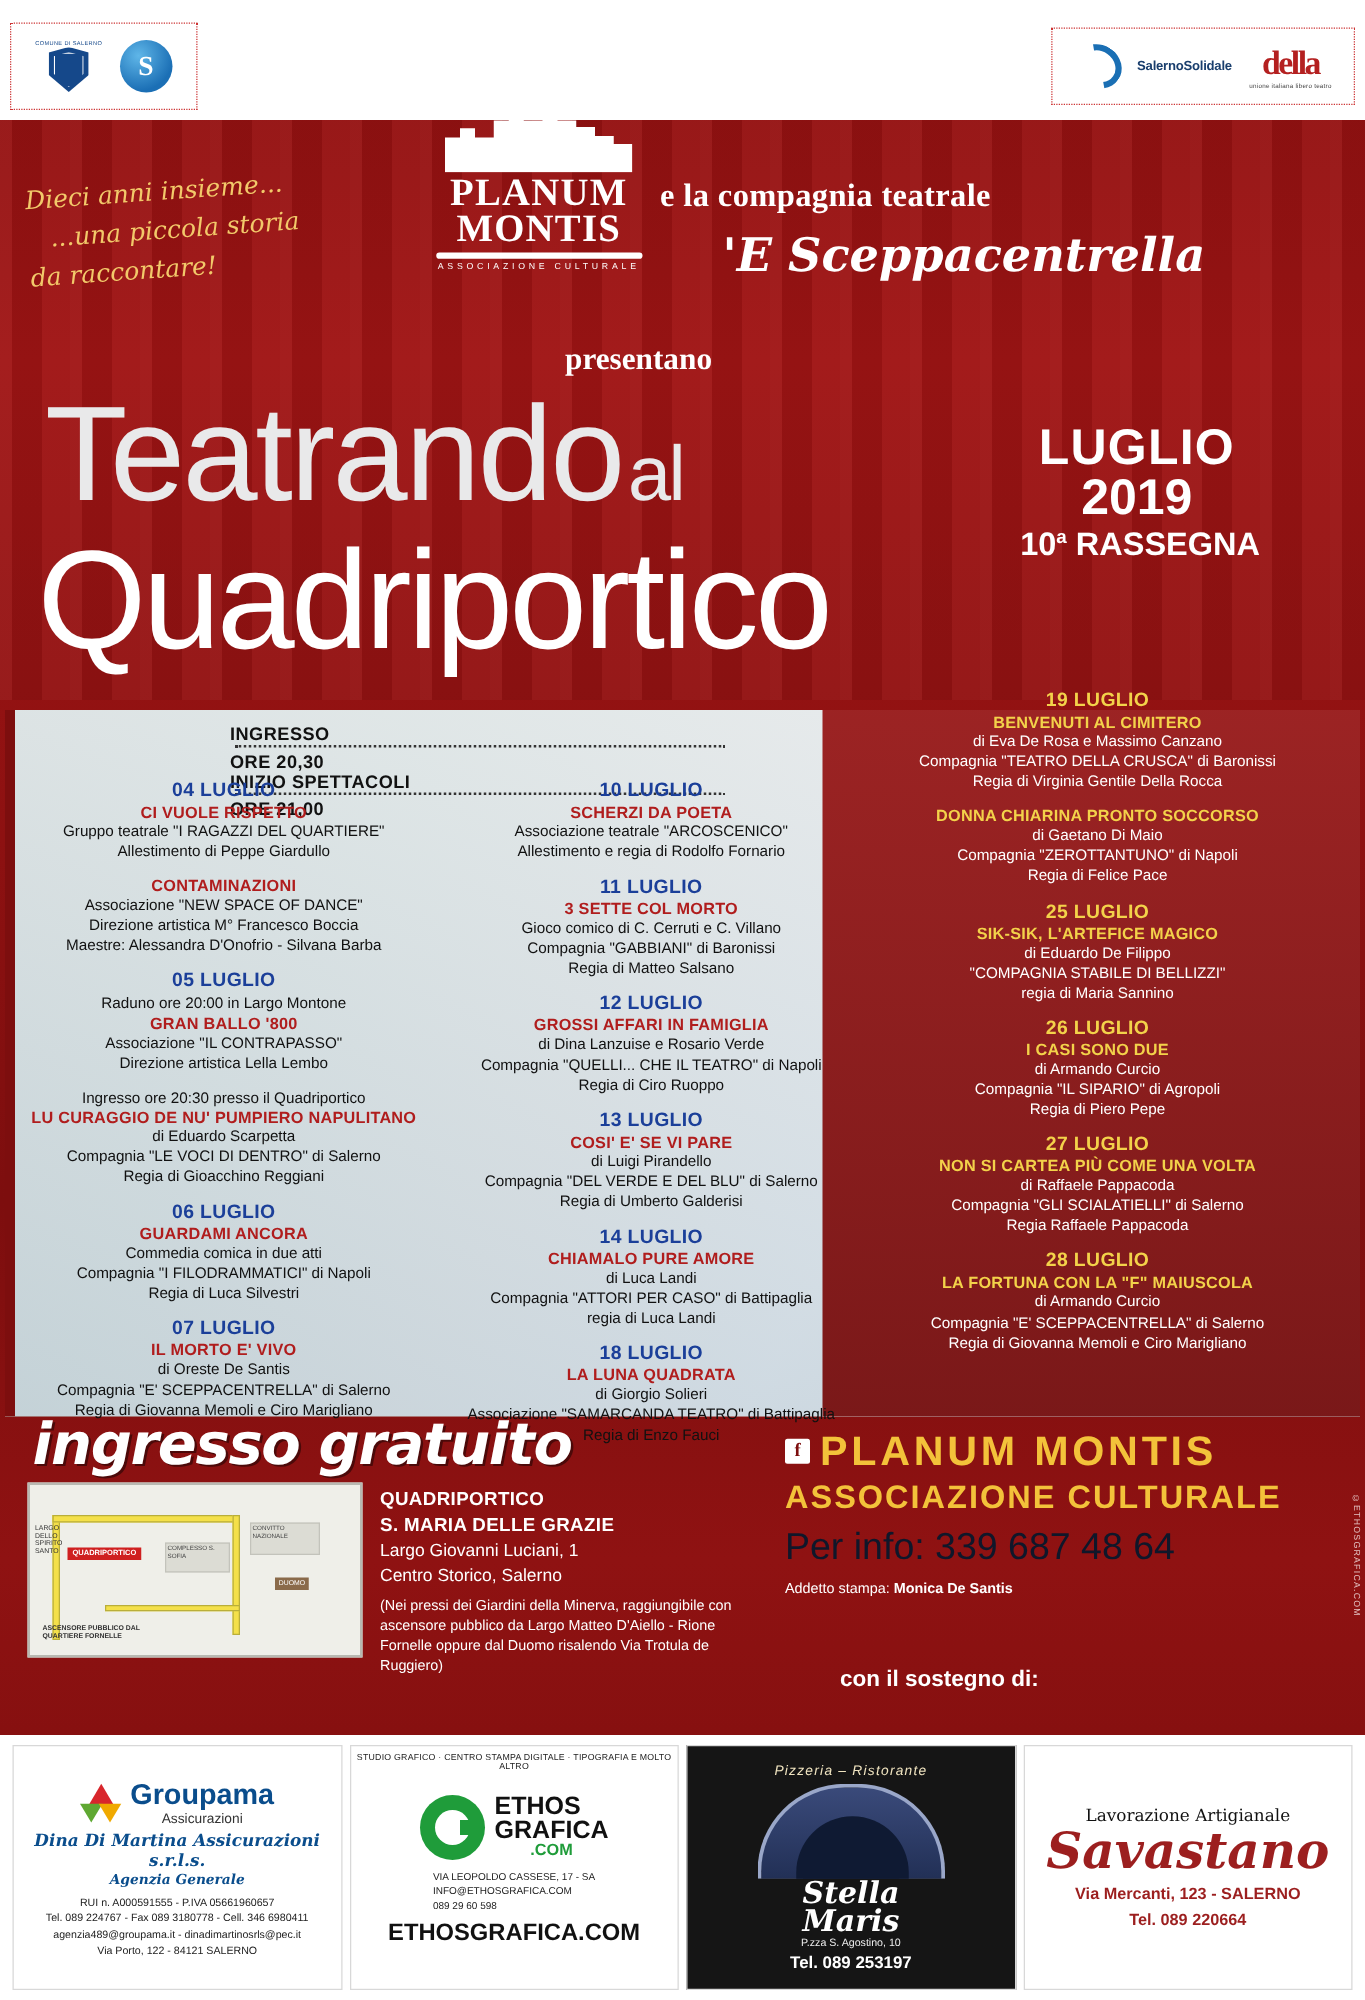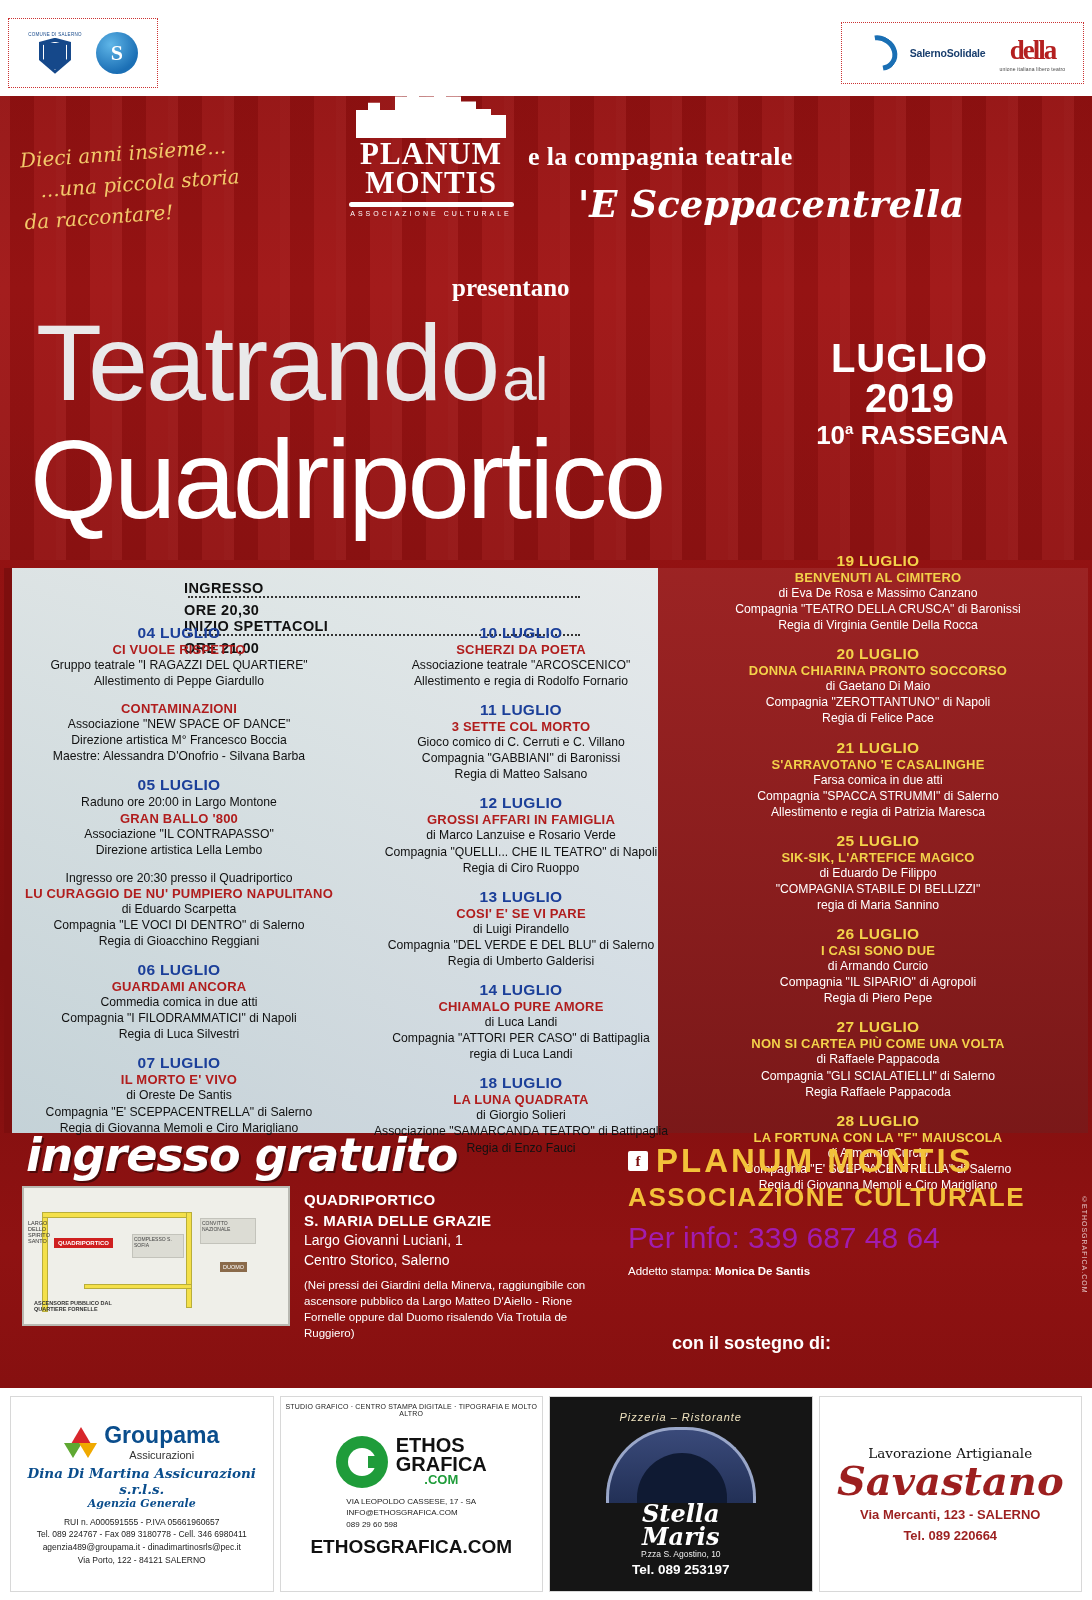--- a/index.html
+++ b/index.html
@@ -179,21 +179,21 @@
 
   .pm-block{ position:absolute; left:628px; top:1142px; width:440px; color:#fff;}
   .fb{
     display:inline-block; width:20px;height:20px;background:#fff;color:#7d0e0e;
     font-weight:bold; font-size:15px; text-align:center; line-height:20px;
     font-family:"Liberation Serif",serif; margin-right:8px; vertical-align:middle;
     border-radius:2px;
   }
   .pm-title{ display:inline-block; font-size:33px; font-weight:bold; color:#f3c23a; letter-spacing:3px; vertical-align:middle;}
   .pm-sub2{ font-size:26px; font-weight:bold; color:#f3c23a; letter-spacing:1.6px; margin-top:2px;}
-  .pm-info{ font-size:30px; color:#a21caf; margin-top:8px;}
+  .pm-info{ font-size:30px; color:#0f172a; margin-top:8px;}
   .pm-press{ font-size:11.5px; margin-top:10px; color:#fff;}
   .pm-press b{ font-weight:bold;}
   .sostegno{ position:absolute; left:672px; top:1333px; font-size:18px; color:#fff; font-weight:bold;}
   .ethos-vert{
     position:absolute; right:4px; top:1196px; color:#e2c0c0; font-size:7px;
     writing-mode: vertical-rl; letter-spacing:1px;
   }
 
   
   .bottom{
@@ -380,21 +380,21 @@
       <div class="ev">
         <div class="date">11 LUGLIO</div>
         <div class="name">3 SETTE COL MORTO</div>
         <div class="line">Gioco comico di C. Cerruti e C. Villano</div>
         <div class="line">Compagnia "GABBIANI" di Baronissi</div>
         <div class="line">Regia di Matteo Salsano</div>
       </div>
       <div class="ev">
         <div class="date">12 LUGLIO</div>
         <div class="name">GROSSI AFFARI IN FAMIGLIA</div>
-        <div class="line">di Marco Lanzuise e Rosario Verde</div>
+        <div class="line">di Dina Lanzuise e Rosario Verde</div>
         <div class="line">Compagnia "QUELLI... CHE IL TEATRO" di Napoli</div>
         <div class="line">Regia di Ciro Ruoppo</div>
       </div>
       <div class="ev">
         <div class="date">13 LUGLIO</div>
         <div class="name">COSI' E' SE VI PARE</div>
         <div class="line">di Luigi Pirandello</div>
         <div class="line">Compagnia "DEL VERDE E DEL BLU" di Salerno</div>
         <div class="line">Regia di Umberto Galderisi</div>
       </div>
@@ -415,32 +415,24 @@
     </div>
   <div class="col" id="col-3">
       <div class="ev">
         <div class="date">19 LUGLIO</div>
         <div class="name">BENVENUTI AL CIMITERO</div>
         <div class="line">di Eva De Rosa e Massimo Canzano</div>
         <div class="line">Compagnia "TEATRO DELLA CRUSCA" di Baronissi</div>
         <div class="line">Regia di Virginia Gentile Della Rocca</div>
       </div>
       <div class="ev">
-        <div class="date">20 LUGLIO</div>
         <div class="name">DONNA CHIARINA PRONTO SOCCORSO</div>
         <div class="line">di Gaetano Di Maio</div>
         <div class="line">Compagnia "ZEROTTANTUNO" di Napoli</div>
         <div class="line">Regia di Felice Pace</div>
-      </div>
-      <div class="ev">
-        <div class="date">21 LUGLIO</div>
-        <div class="name">S'ARRAVOTANO 'E CASALINGHE</div>
-        <div class="line">Farsa comica in due atti</div>
-        <div class="line">Compagnia "SPACCA STRUMMI" di Salerno</div>
-        <div class="line">Allestimento e regia di Patrizia Maresca</div>
       </div>
       <div class="ev">
         <div class="date">25 LUGLIO</div>
         <div class="name">SIK-SIK, L'ARTEFICE MAGICO</div>
         <div class="line">di Eduardo De Filippo</div>
         <div class="line">"COMPAGNIA STABILE DI BELLIZZI"</div>
         <div class="line">regia di Maria Sannino</div>
       </div>
       <div class="ev">
         <div class="date">26 LUGLIO</div>

